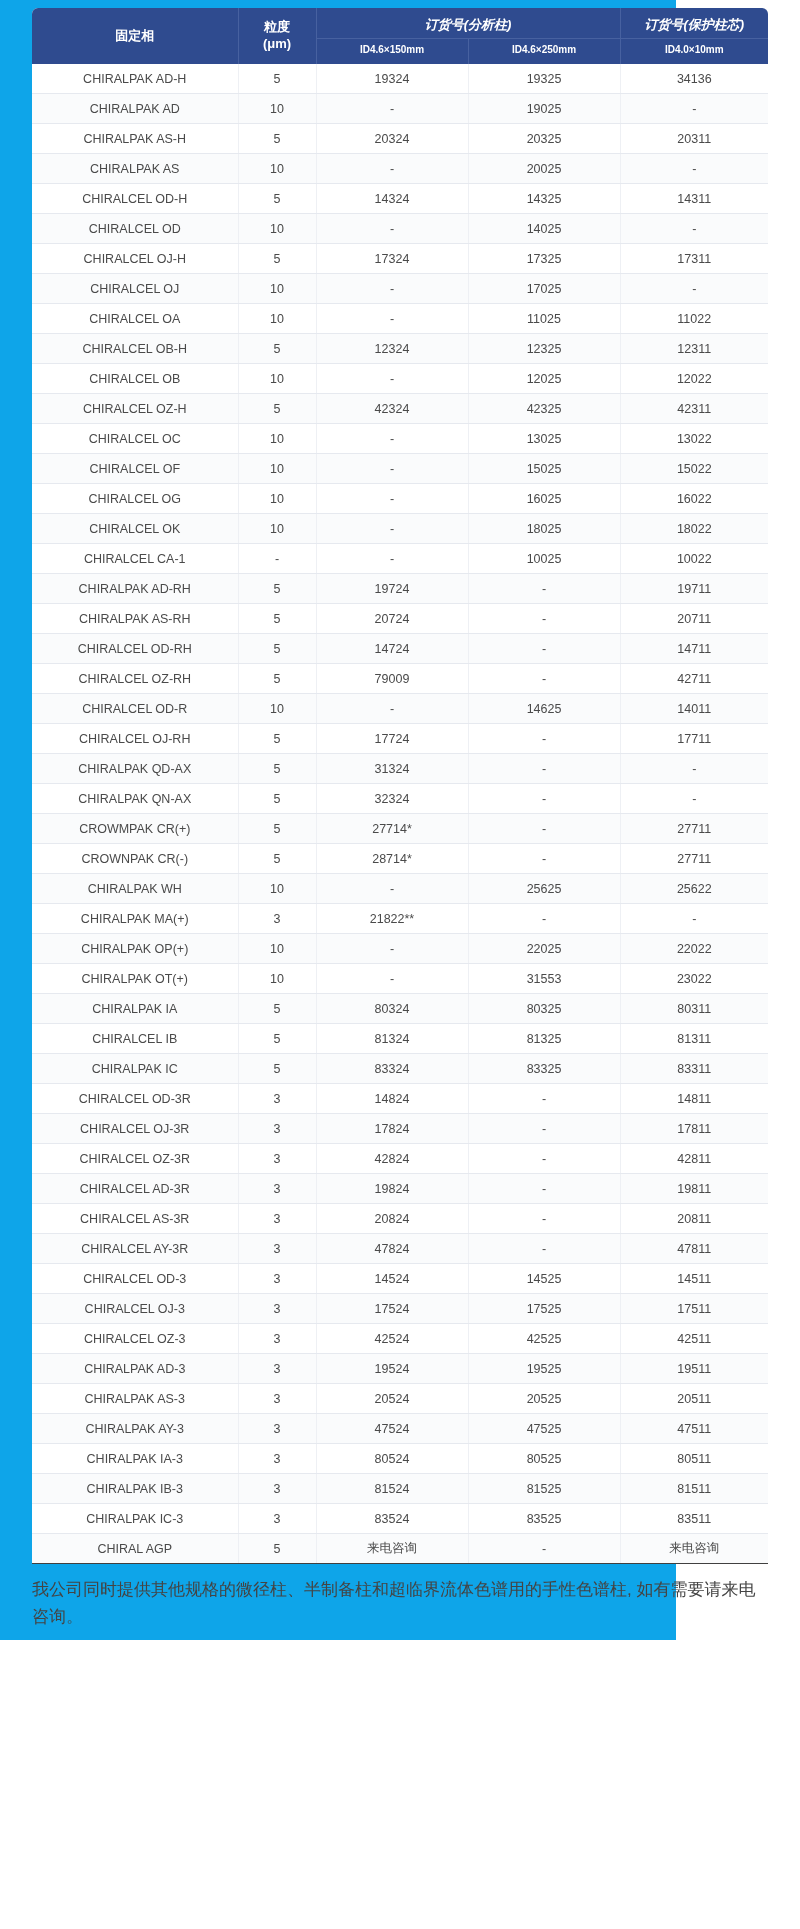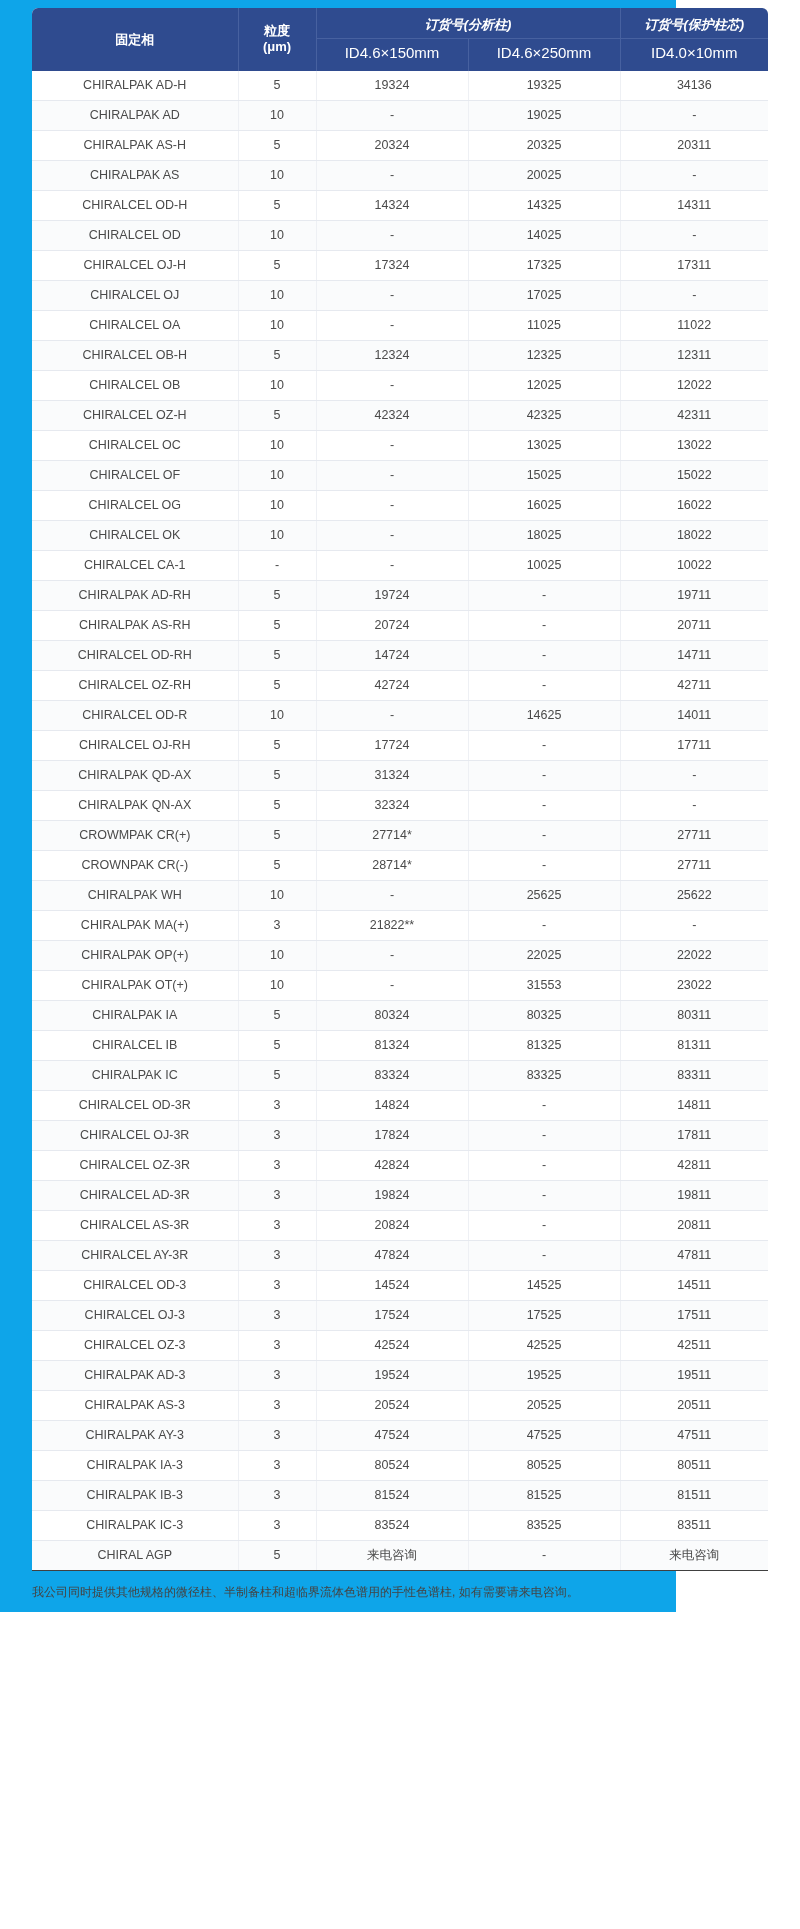--- a/index.html
+++ b/index.html
@@ -46,22 +46,22 @@
     border-right: 1px solid #4761a0;
   }
   thead th:last-child { border-right: none; }
   thead th.grp {
     padding-bottom: 4px;
     border-bottom: 1px solid #4761a0;
     font-style: italic;
   }
   thead th.sub {
     padding-top: 4px;
-    font-weight: normal;
-    font-size: 15px;
+    font-weight: bold;
+    font-size: 10px;
   }
   thead tr.top th.tall {
     padding: 10px 4px;
   }
   .hdr-two-line {
     display: block;
     line-height: 1.3;
   }
 
   tbody td {
@@ -81,21 +81,21 @@
     text-align: center;
   }
   tbody tr:nth-child(odd) td { background: #ffffff; }
   tbody tr:nth-child(even) td { background: #fafbfc; }
   tbody tr:last-child td { border-bottom: 1px solid #404040; }
 
   .footnote {
     width: 736px;
     box-sizing: border-box;
     margin-top: 12px;
-    font-size: 12px;
+    font-size: 17px;
     color: #444;
     line-height: 1.6;
     text-align: left;
   }
 </style>
 </head>
 <body>
 
 <div class="page">
   <table class="spec">
@@ -259,21 +259,21 @@
         <tr>
           <td class="name">CHIRALCEL OD-RH</td>
           <td>5</td>
           <td>14724</td>
           <td>-</td>
           <td>14711</td>
         </tr>
         <tr>
           <td class="name">CHIRALCEL OZ-RH</td>
           <td>5</td>
-          <td>42724</td>
+          <td>79009</td>
           <td>-</td>
           <td>42711</td>
         </tr>
         <tr>
           <td class="name">CHIRALCEL OD-R</td>
           <td>10</td>
           <td>-</td>
           <td>14625</td>
           <td>14011</td>
         </tr>

